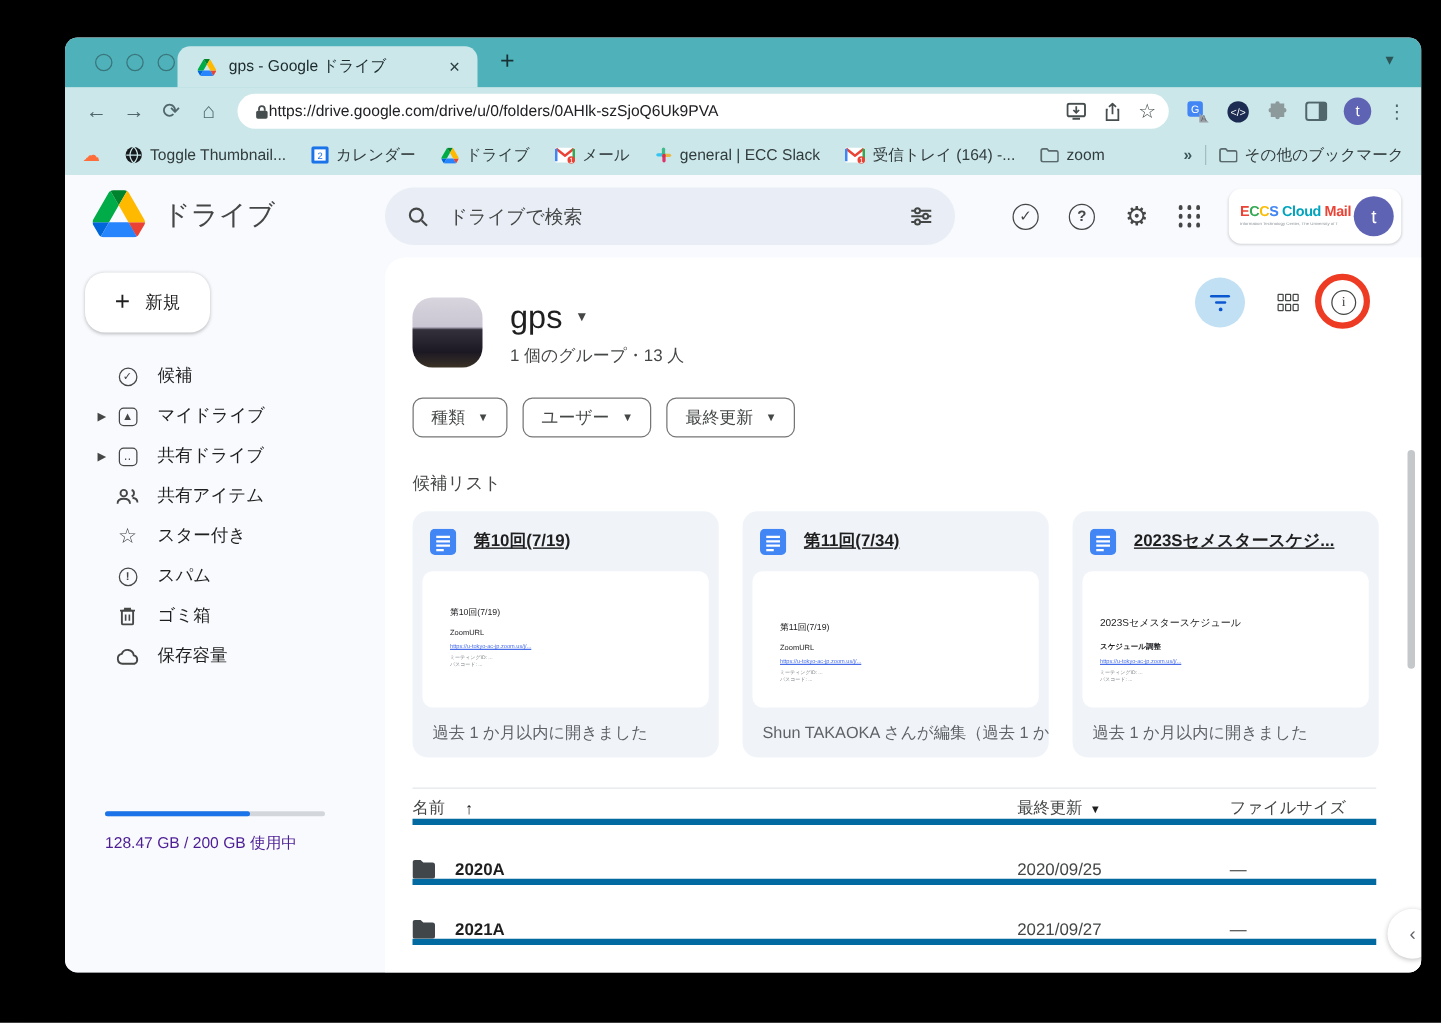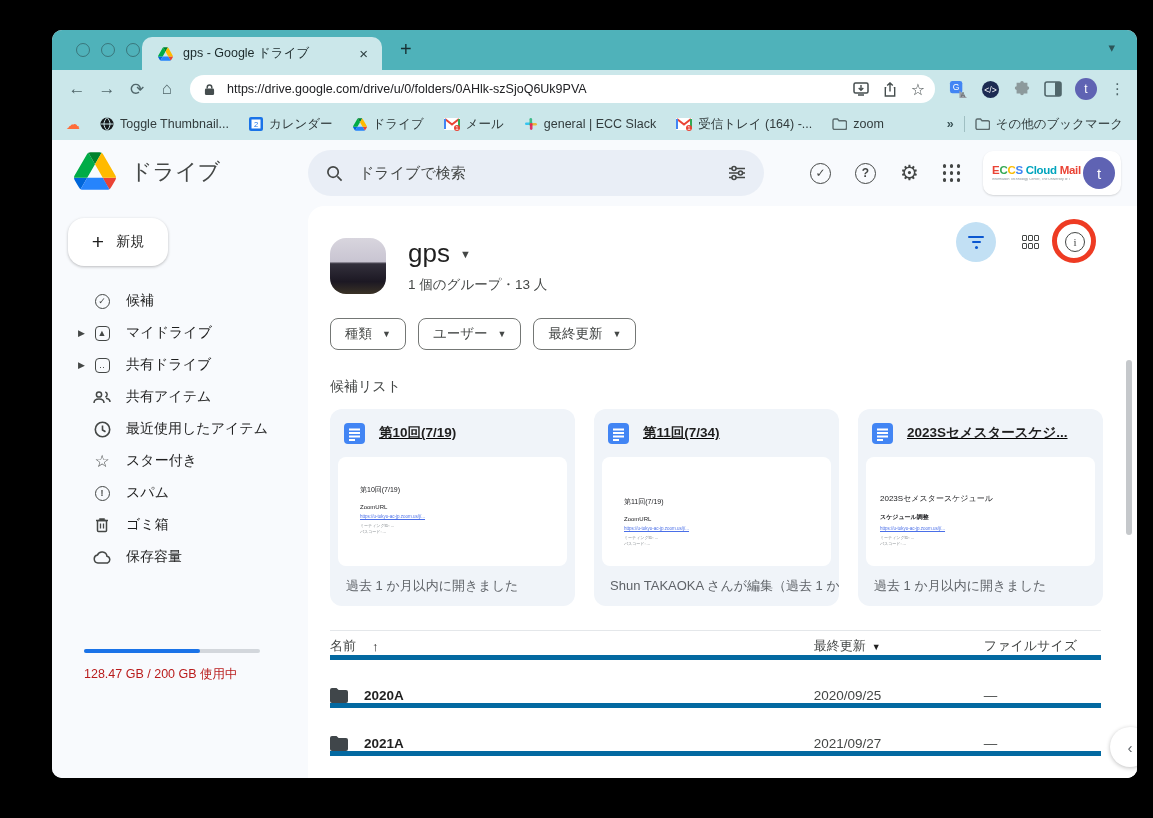--- a/index.html
+++ b/index.html
@@ -12,21 +12,21 @@
   .light { width:14px; height:14px; border-radius:50%; border:1.5px solid rgba(40,70,72,.55); }
   .tab { position:absolute; left:90px; top:7px; width:240px; height:33px; background:#cbe7ea; border-radius:10px 10px 0 0; display:flex; align-items:center; padding:0 10px 0 16px; }
   .tab-title { flex:1; font-size:12.5px; color:#1c2a2b; white-space:nowrap; overflow:hidden; margin-left:10px; }
   .tab-close { color:#2c3e40; font-size:15px; padding:0 4px; }
   .newtab { position:absolute; left:348px; top:8px; font-size:20px; color:#173033; }
   .tabstrip-chev { position:absolute; right:22px; top:10px; color:#2c5558; font-size:13px; }
 
   .toolbar { position:absolute; left:0; top:40px; width:100%; height:38px; background:#cbe7ea; display:flex; align-items:center; }
   .nav-ic { width:30px; text-align:center; font-size:17px; color:#50666a; }
   .urlbar { margin-left:8px; width:745px; height:28px; background:#fff; border-radius:14px; display:flex; align-items:center; padding:0 10px 0 14px; }
-  .url-text { flex:1; font-size:12.5px; color:#202124; white-space:nowrap; overflow:hidden; margin-left:12px; }
+  .url-text { flex:1; font-size:12.5px; color:#202124; white-space:nowrap; overflow:hidden; margin-left:0; }
   .url-ic { margin-left:14px; color:#454d4e; display:flex; }
   .tb-right { display:flex; align-items:center; gap:13px; margin-left:14px; }
   .tb-avatar { width:22px; height:22px; border-radius:50%; background:#5f63b3; color:#fff; font-size:12px; display:flex; align-items:center; justify-content:center; }
   .dots { color:#50666a; font-size:15px; letter-spacing:0; }
 
   .bookmarks { position:absolute; left:0; top:78px; width:100%; height:32px; background:#cbe7ea; display:flex; align-items:center; padding:0 14px; font-size:12.5px; color:#323c3d; }
   .bm { display:flex; align-items:center; gap:6px; margin-right:20px; white-space:nowrap; }
   .bm-more { margin-left:auto; display:flex; align-items:center; gap:10px; }
   .bm-sep { width:1px; height:16px; background:#9fbfc2; }
 
@@ -55,21 +55,21 @@
   .newbtn .plus { font-size:21px; color:#1f1f1f; }
   .sb-list { position:absolute; left:0; top:79px; width:100%; }
   .sb-item { height:32px; display:flex; align-items:center; padding-left:42px; position:relative; font-size:14px; color:#1f1f1f; }
   .sb-ic { position:absolute; left:40px; width:20px; display:flex; justify-content:center; color:#444746; }
   .sb-label { margin-left:32px; white-space:nowrap; }
   .twist { position:absolute; left:26px; font-size:9px; color:#444746; }
   .ring-ic { width:15px; height:15px; border:1.7px solid #444746; border-radius:4px; font-size:9px; display:flex; align-items:center; justify-content:center; color:#444746; }
   .ring-ic.round { border-radius:50%; }
   .storage-bar { position:absolute; left:32px; top:443px; width:176px; height:4px; background:#d3d7dc; border-radius:2px; }
   .storage-fill { height:100%; width:66%; background:#1a73e8; border-radius:2px; }
-  .storage-text { position:absolute; left:32px; top:460px; font-size:12.5px; color:#b91c1c; }
+  .storage-text { position:absolute; left:32px; top:460px; font-size:12.5px; color:#4c1d95; }
 
   .main { position:absolute; left:256px; top:66px; width:829px; height:572px; background:#fff; border-radius:16px 0 0 0; overflow:hidden; }
   .favatar { position:absolute; left:22px; top:32px; width:56px; height:56px; border-radius:16px; background:linear-gradient(180deg,#d8d5de 0%,#c9c5d2 42%,#33303c 46%,#1c1823 78%,#3a3226 100%); }
   .ftitle { position:absolute; left:100px; top:32px; font-size:26px; color:#1f1f1f; display:flex; align-items:center; gap:10px; }
   .ftitle .car { font-size:11px; color:#444746; }
   .fmeta { position:absolute; left:100px; top:70px; font-size:13.5px; color:#444746; }
   .m-icons { position:absolute; left:648px; top:14px; display:flex; align-items:center; gap:26px; height:44px; }
   .filter-circle { width:40px; height:40px; border-radius:50%; background:#c2e0f4; display:flex; align-items:center; justify-content:center; }
   .funnel { width:16px; display:flex; flex-direction:column; align-items:center; gap:3px; }
   .funnel i { height:2px; background:#0b57d0; border-radius:1px; display:block; }
@@ -353,29 +353,20 @@
               <svg width="18" height="13" viewBox="0 0 18 13">
                 <circle cx="6" cy="3.5" r="2.6" fill="none" stroke="#444746" stroke-width="1.5"></circle>
                 <path d="M1 12c0-2.6 2.2-4 5-4s5 1.4 5 4" fill="none" stroke="#444746" stroke-width="1.5"></path>
                 <path d="M13 7.2c2 .3 4 1.6 4 3.8" fill="none" stroke="#444746" stroke-width="1.5"></path>
                 <path d="M12.3 1a2.6 2.6 0 0 1 0 5" fill="none" stroke="#444746" stroke-width="1.5"></path>
               </svg>
             </span>
             <span class="sb-label">共有アイテム</span>
           </div>
         <div class="sb-item">
-            <span class="sb-ic">
-              <svg width="17" height="17" viewBox="0 0 17 17">
-                <circle cx="8.5" cy="8.5" r="7.2" fill="none" stroke="#444746" stroke-width="1.6"></circle>
-                <path d="M8.5 4.5V9l3 1.8" fill="none" stroke="#444746" stroke-width="1.6"></path>
-              </svg>
-            </span>
-            <span class="sb-label">最近使用したアイテム</span>
-          </div>
-        <div class="sb-item">
             <span class="sb-ic" style="font-size:17px">☆</span>
             <span class="sb-label">スター付き</span>
           </div>
         <div class="sb-item">
             <span class="sb-ic">
               <span class="ring-ic round" style="font-weight:bold">!</span>
             </span>
             <span class="sb-label">スパム</span>
           </div>
         <div class="sb-item">

